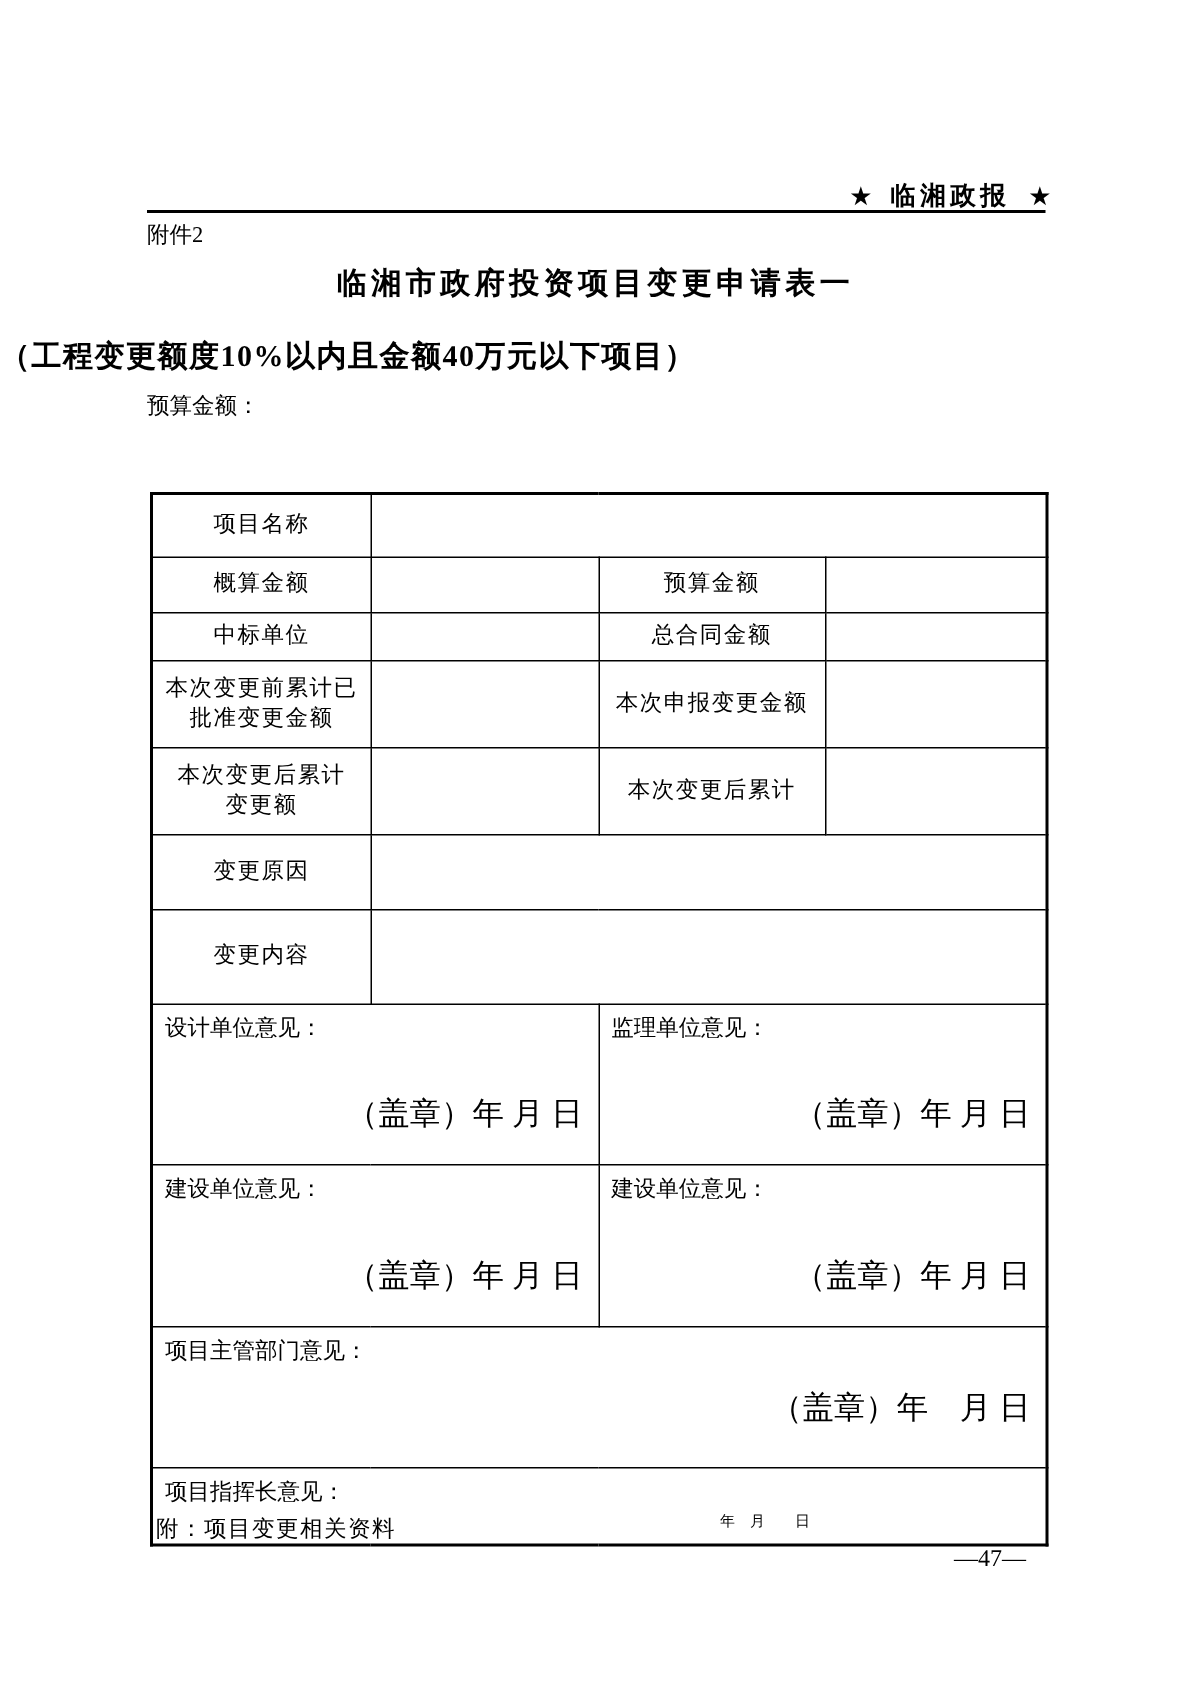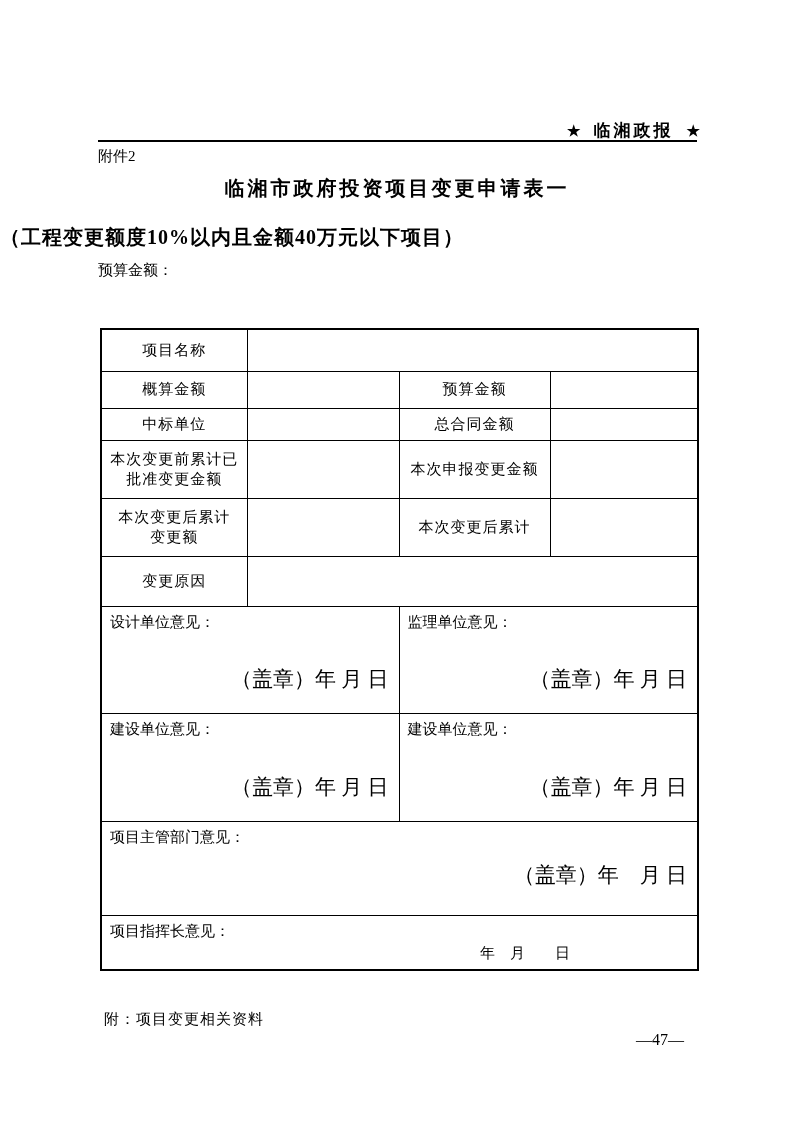--- a/index.html
+++ b/index.html
@@ -103,21 +103,21 @@
     right: 10px;
     bottom: 20px;
     white-space: pre-wrap;
     font-size: 21px;
   }
   .stamp-date.dept { bottom: 26px; }
   .commander-date {
     margin-left: 370px;
     margin-top: 3px;
     white-space: pre-wrap;
-    font-size: 15px;
+    font-size: 10px;
   }
   
   .footnote {
     position: absolute;
     left: 104px;
     top: 1010px;
     font-size: 15px;
     letter-spacing: 1px;
   }
   .pagenum {
@@ -179,20 +179,24 @@
       <td class="lbl">本次变更后累计
 变更额</td>
       <td class="val"></td>
       <td class="lbl">本次变更后累计</td>
       <td class="val"></td>
     </tr>
     <tr style="height:50px">
       <td class="lbl">变更原因</td>
       <td class="val" colspan="3"></td>
     </tr>
+    <tr style="height:63px">
+      <td class="lbl">变更内容</td>
+      <td class="val" colspan="3"></td>
+    </tr>
     <tr style="height:107px">
       <td class="opinion" colspan="2">
         <span>设计单位意见：</span>
         <span class="stamp-date">（盖章）年 月 日</span>
       </td>
       <td class="opinion" colspan="2">
         <span>监理单位意见：</span>
         <span class="stamp-date">（盖章）年 月 日</span>
       </td>
     </tr>

